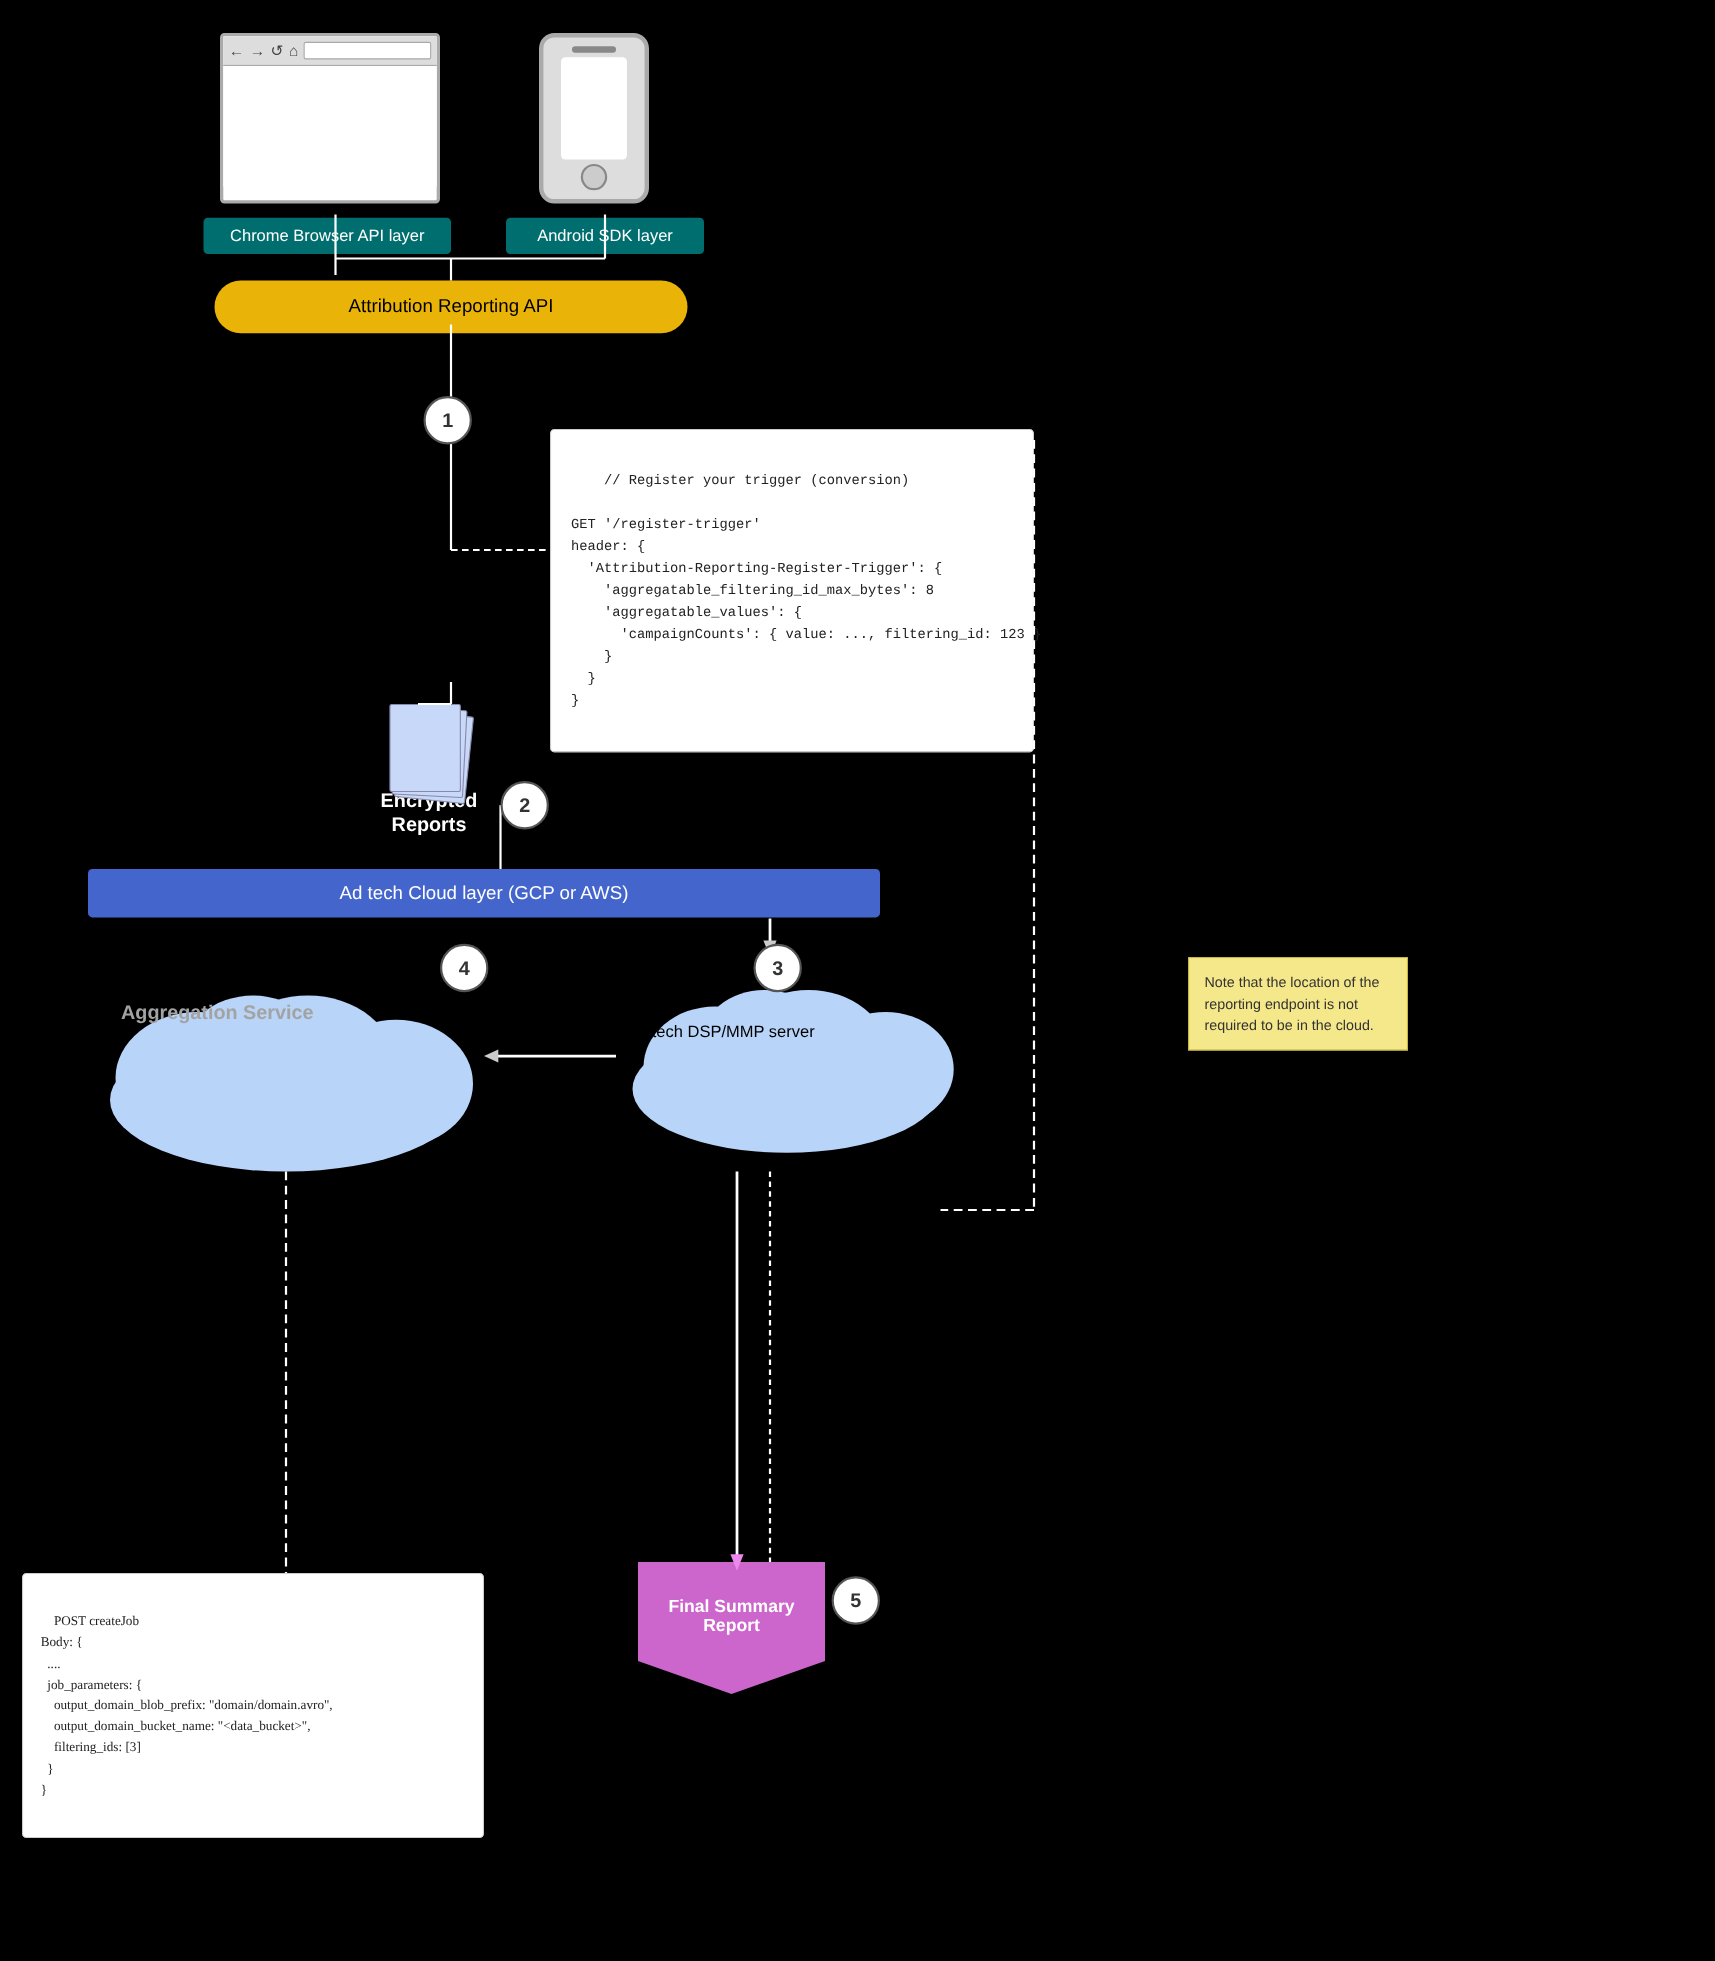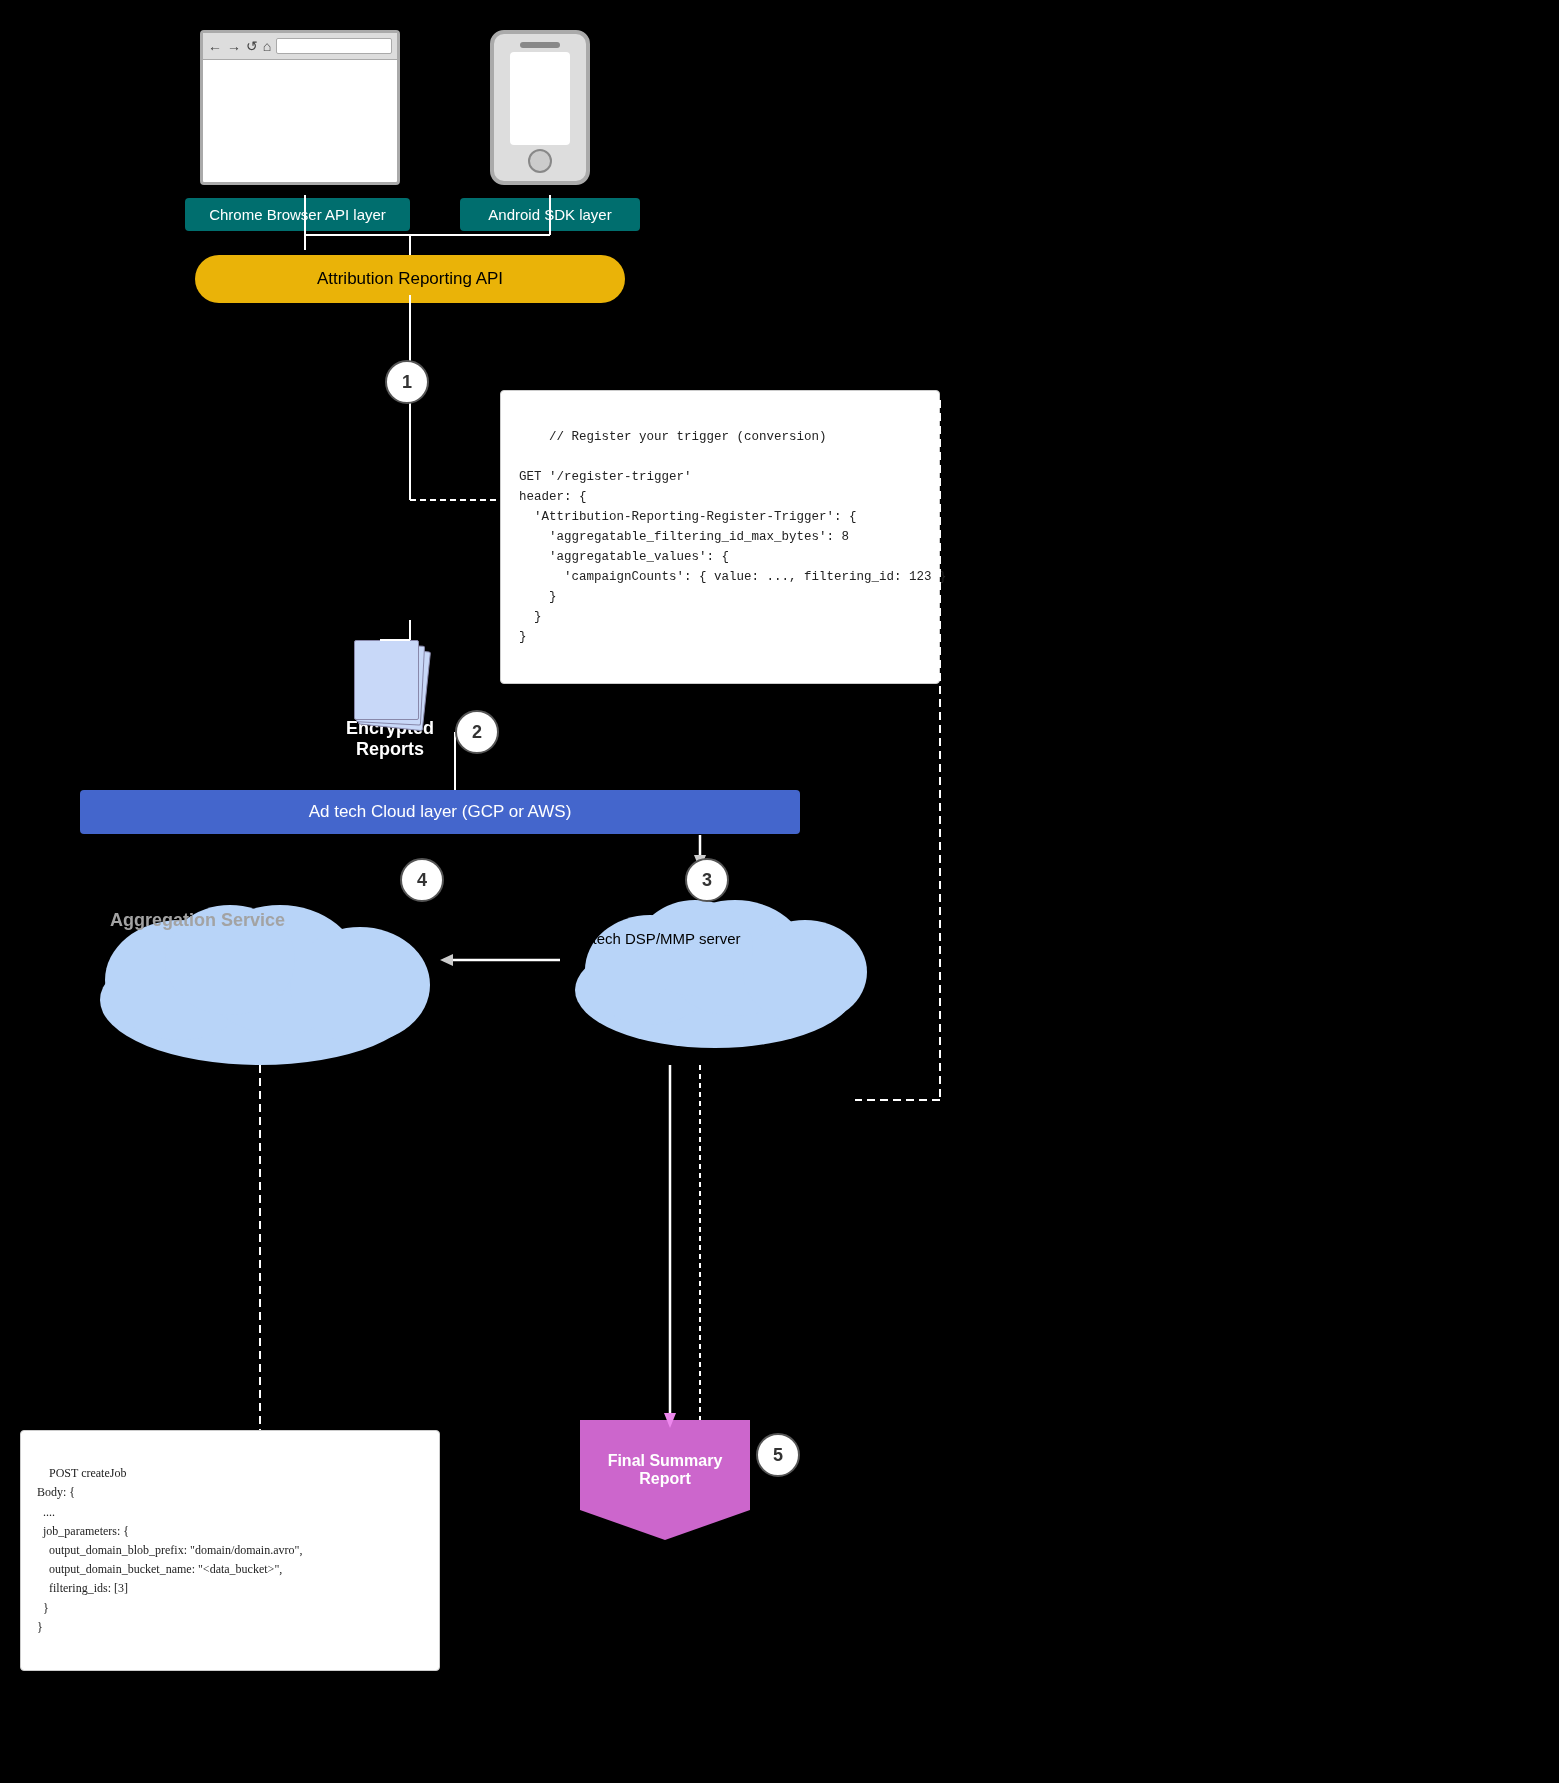--- a/index.html
+++ b/index.html
@@ -397,20 +397,23 @@
   </div>
 
   <div class="step-circle" style="top: 858px; left: 685px;">
     <span>3</span>
   </div>
 
   <div class="step-circle" style="top: 858px; left: 400px;">
     <span>4</span>
   </div>
 
+  <div class="note-box">
+    <span>Note that the location of the reporting endpoint is not required to be in the cloud.</span>
+  </div>
 
   <div class="final-report">
     <span>Final Summary
 Report</span>
   </div>
 
   <div class="step-circle" style="top: 1433px; left: 756px;">
     <span>5</span>
   </div>
 

